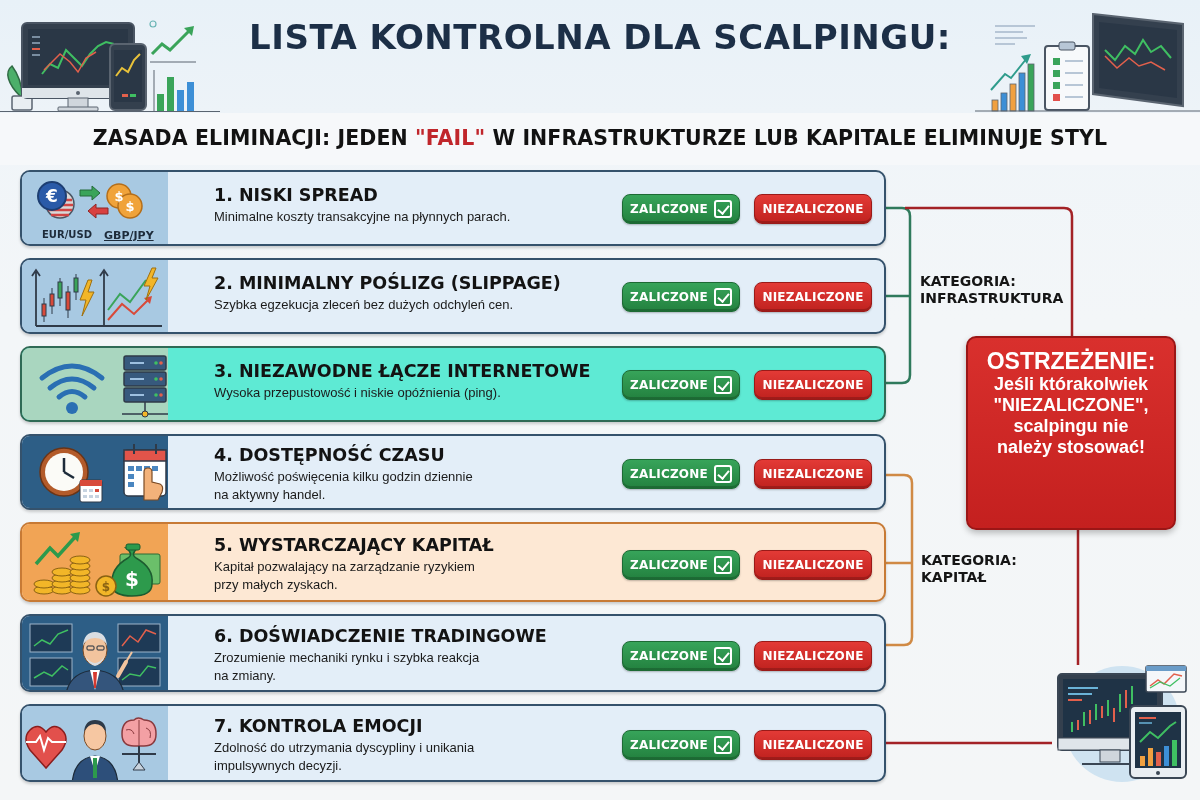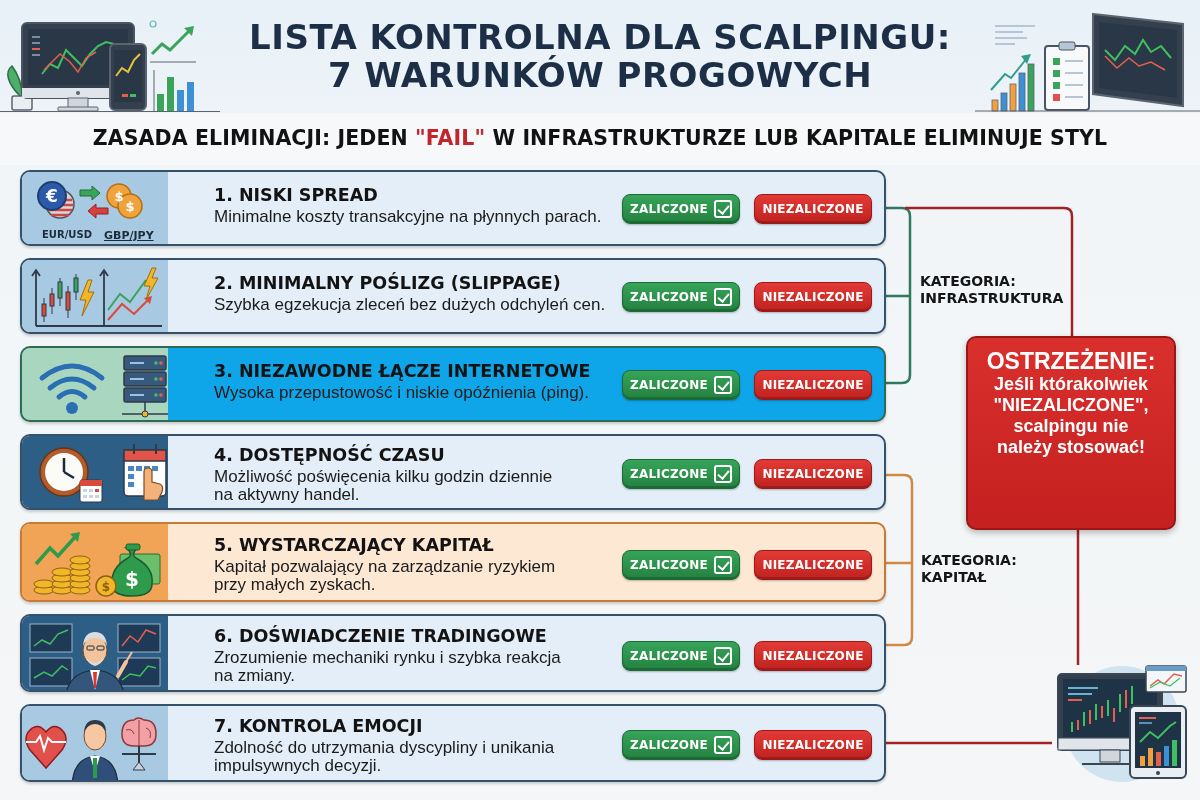--- a/index.html
+++ b/index.html
@@ -32,36 +32,36 @@
   }
   .subheader .fail { color: #c0262b; }
 
   .card {
     position: absolute; left: 20px; width: 866px;
     border: 2px solid #35526c; border-radius: 10px;
     background: #e3eef8;
     box-shadow: 0 2px 3px rgba(0,0,0,0.18);
     overflow: hidden;
   }
-  .card.green { background: #0ea5e9; border-color: #2f6a55; padding-left: 44px; }
+  .card.green { background: #5eead4; border-color: #2f6a55; padding-left: 44px; }
   .card.orange { background: #fde8d4; border-color: #c77a35; }
   .card-icon {
     position: absolute; left: 0; top: 0; bottom: 0; width: 146px;
     background: #a8c9e2;
   }
   .card.green .card-icon { background: #a9d6bf; }
   .card.orange .card-icon { background: #f1a455; }
   .card.dark .card-icon { background: #2d5e86; }
   .card-text { position: absolute; left: 192px; top: 8px; right: 270px; }
   .card-title {
     font-family: "DejaVu Sans", sans-serif; font-weight: bold;
     font-size: 17.5px; color: #131313; line-height: 22px; white-space: nowrap;
   }
   .card-desc {
-    font-family: "Liberation Sans", sans-serif; font-size: 17px; color: #1b1b1b;
+    font-family: "Liberation Sans", sans-serif; font-size: 13px; color: #1b1b1b;
     line-height: 18px; margin-top: 2px; white-space: nowrap;
   }
   .btn {
     position: absolute; height: 30px; border-radius: 8px;
     font-family: "DejaVu Sans", sans-serif; font-weight: bold; font-size: 12px;
     color: #fff; display: flex; align-items: center; justify-content: center;
     box-shadow: inset 0 -2px 0 rgba(0,0,0,0.18), 0 1px 2px rgba(0,0,0,0.25);
     letter-spacing: 0.2px;
   }
   .btn-pass { left: 600px; width: 118px; background: linear-gradient(180deg, #37a45a, #23813f); border: 1px solid #1d6a34; }
@@ -130,21 +130,20 @@
       <rect x="167" y="63" width="7" height="34" fill="#3aa45a"></rect>
       <rect x="177" y="76" width="7" height="21" fill="#3d8fd6"></rect>
       <rect x="187" y="68" width="7" height="29" fill="#3d8fd6"></rect>
       <circle cx="153" cy="10" r="3" fill="none" stroke="#6bb5b5" stroke-width="1.2"></circle>
     </svg>
   </div>
   <div class="header-baseline"></div>
 
   <div class="title">
     <span>LISTA KONTROLNA DLA SCALPINGU:</span>
-    <span>7 WARUNKÓW PROGOWYCH</span>
   </div>
 
   <div style="position:absolute;left:975px;top:10px;width:225px;height:104px;">
     <svg width="225" height="104" viewBox="0 0 225 104">
       <line x1="20" y1="16" x2="60" y2="16" stroke="#b7c6d6" stroke-width="2"></line>
       <line x1="20" y1="22" x2="48" y2="22" stroke="#b7c6d6" stroke-width="2"></line>
       <line x1="20" y1="28" x2="52" y2="28" stroke="#b7c6d6" stroke-width="2"></line>
       <line x1="20" y1="34" x2="40" y2="34" stroke="#b7c6d6" stroke-width="2"></line>
 
       <rect x="17" y="90" width="6" height="11" fill="#f0a040" stroke="#5a6470" stroke-width="0.8"></rect>

